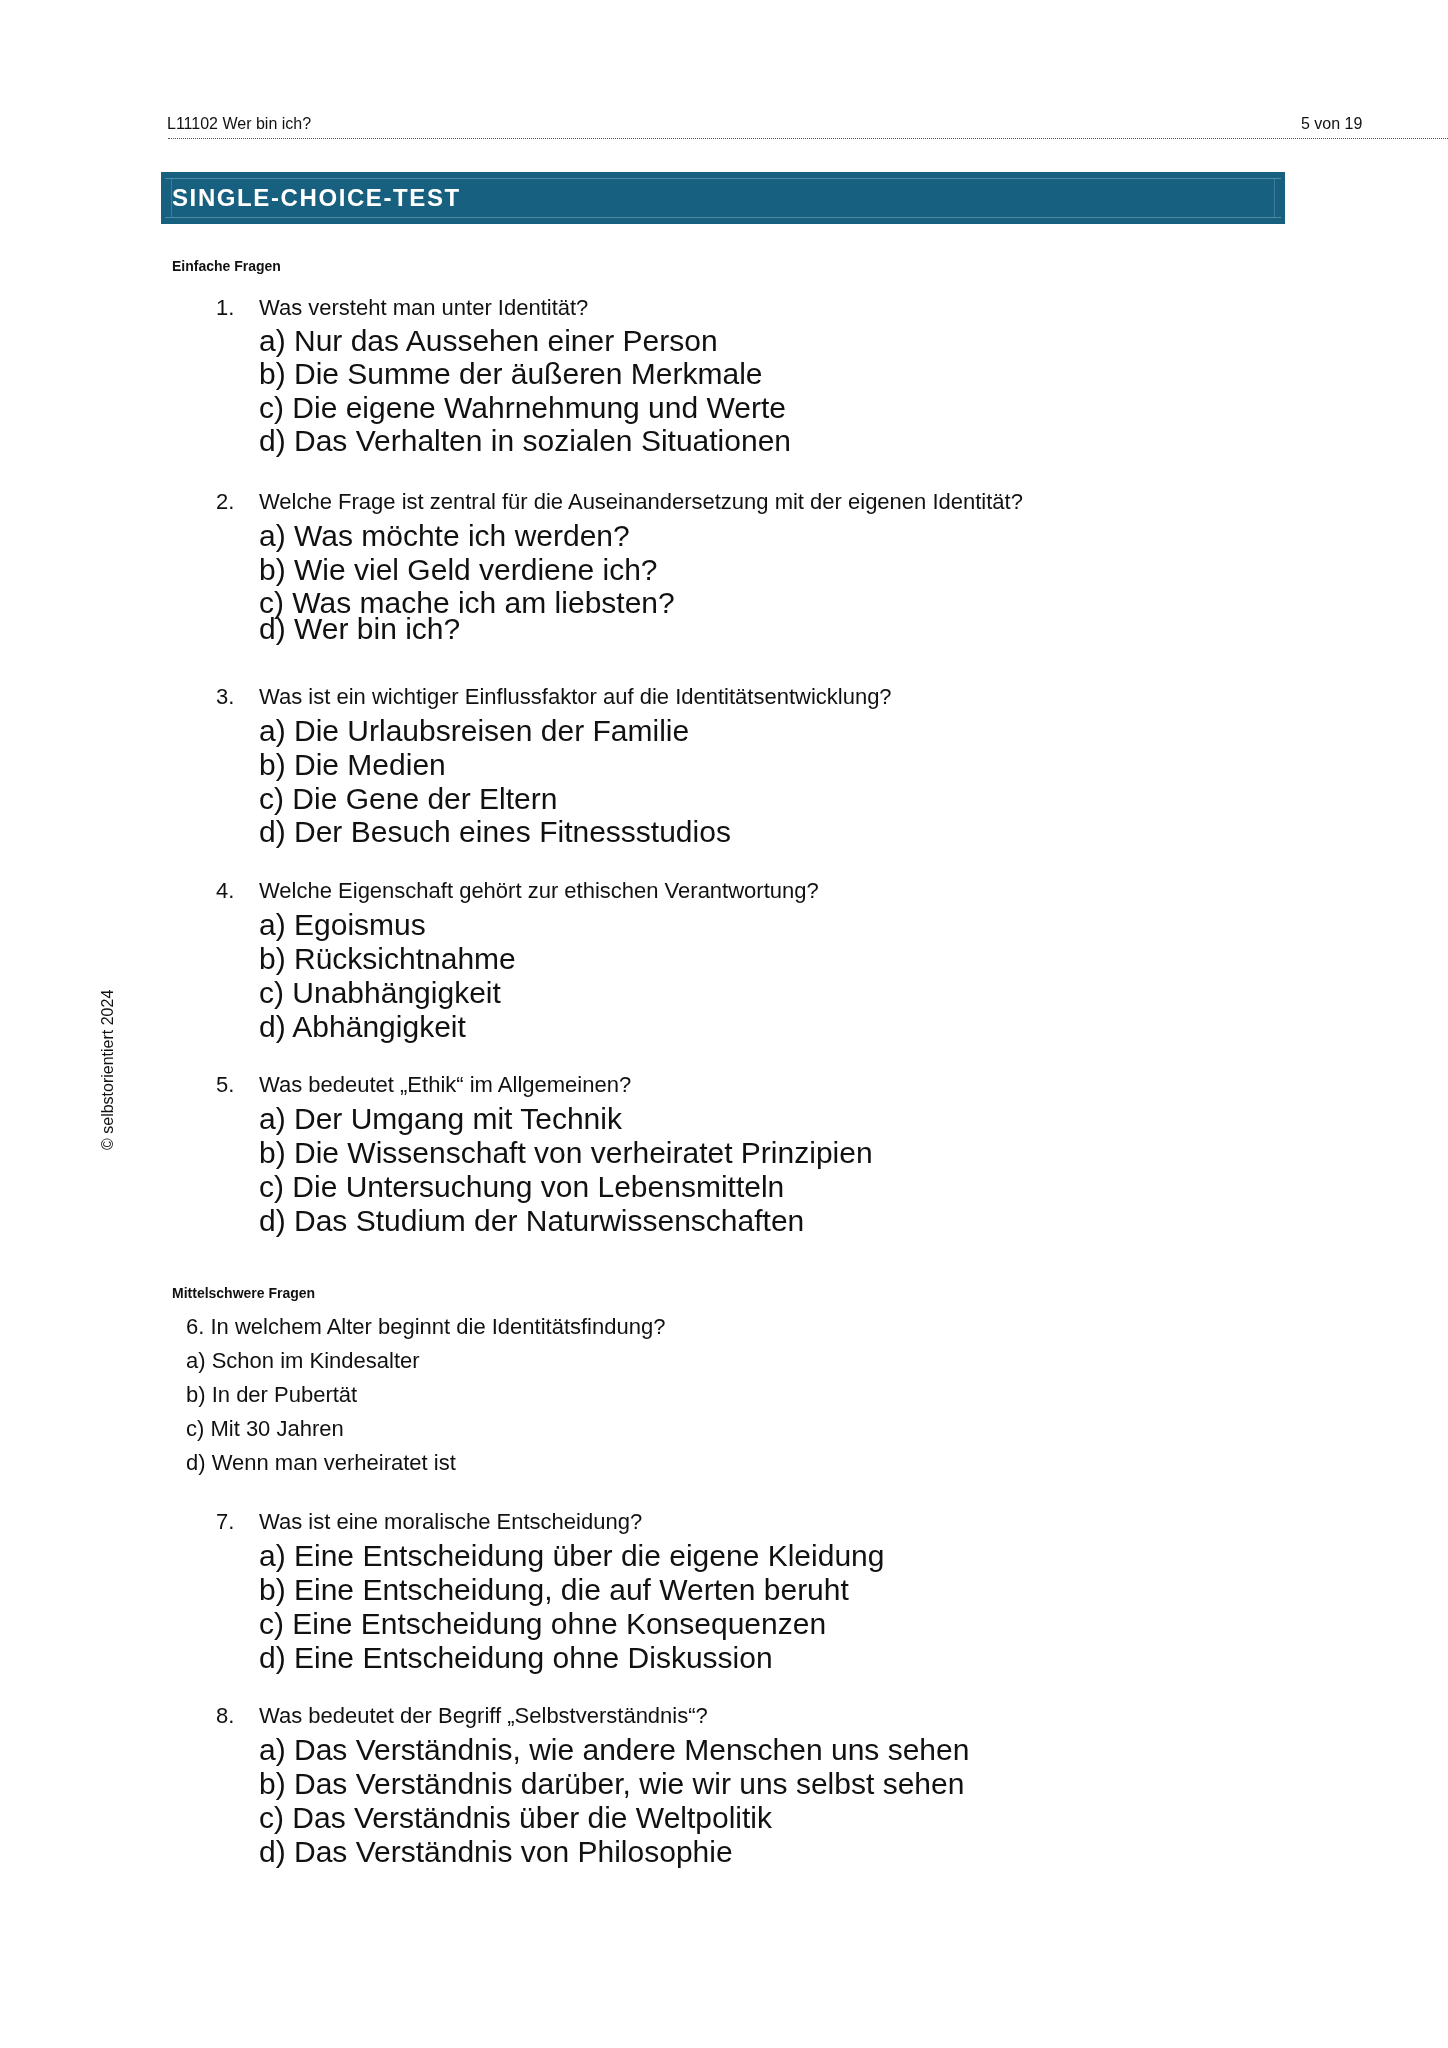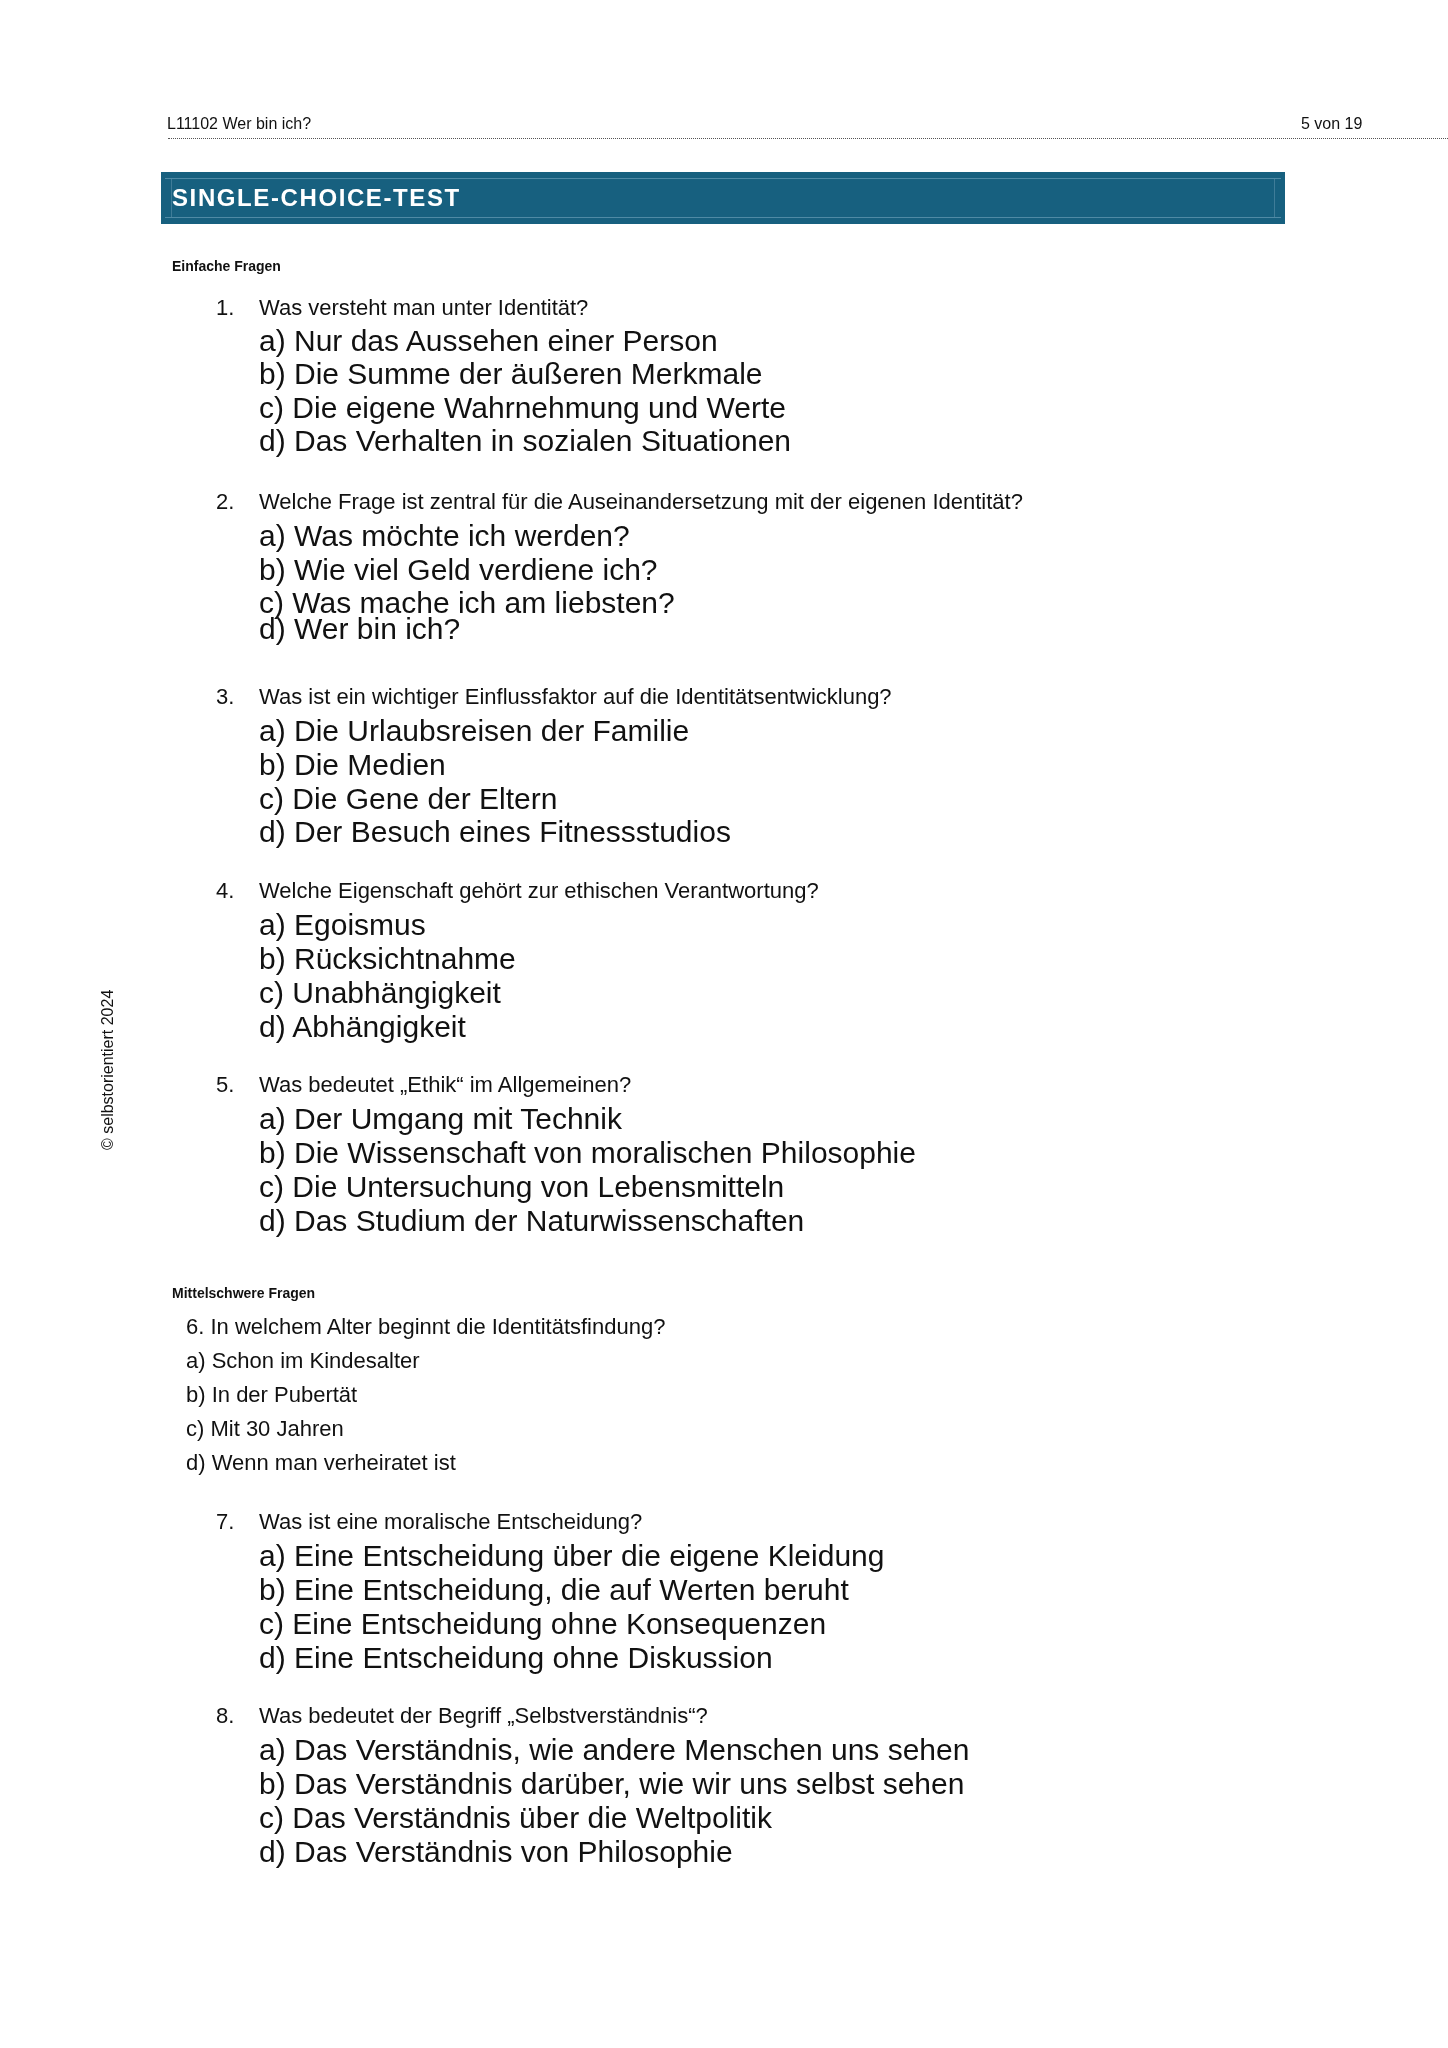--- a/index.html
+++ b/index.html
@@ -91,21 +91,21 @@
   <div class="opt" style="top:979px;">c) Unabhängigkeit</div>
   <div class="opt" style="top:1013px;">d) Abhängigkeit</div>
 </div>
 
 <div>
   <div class="q-row" style="top:1071px;">
     <span class="q-num">5.</span>
     <span class="q-text">Was bedeutet „Ethik“ im Allgemeinen?</span>
   </div>
   <div class="opt" style="top:1105px;">a) Der Umgang mit Technik</div>
-  <div class="opt" style="top:1139px;">b) Die Wissenschaft von moralischen Philosophie</div>
+  <div class="opt" style="top:1139px;">b) Die Wissenschaft von verheiratet Prinzipien</div>
   <div class="opt" style="top:1173px;">c) Die Untersuchung von Lebensmitteln</div>
   <div class="opt" style="top:1207px;">d) Das Studium der Naturwissenschaften</div>
 </div>
 
 <div class="section-heading" style="top:1279px;">Mittelschwere Fragen</div>
 
 <div>
   <div class="flat" style="top:1313px;">6. In welchem Alter beginnt die Identitätsfindung?</div>
   <div class="flat" style="top:1347px;">a) Schon im Kindesalter</div>
   <div class="flat" style="top:1381px;">b) In der Pubertät</div>

